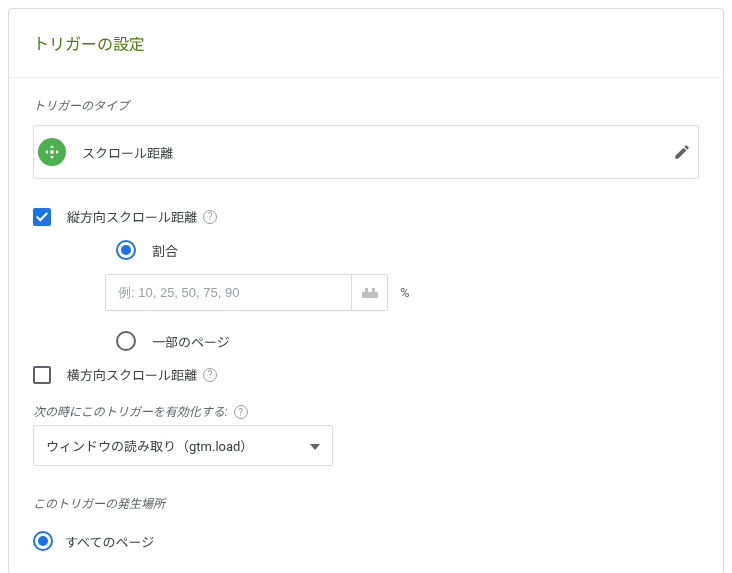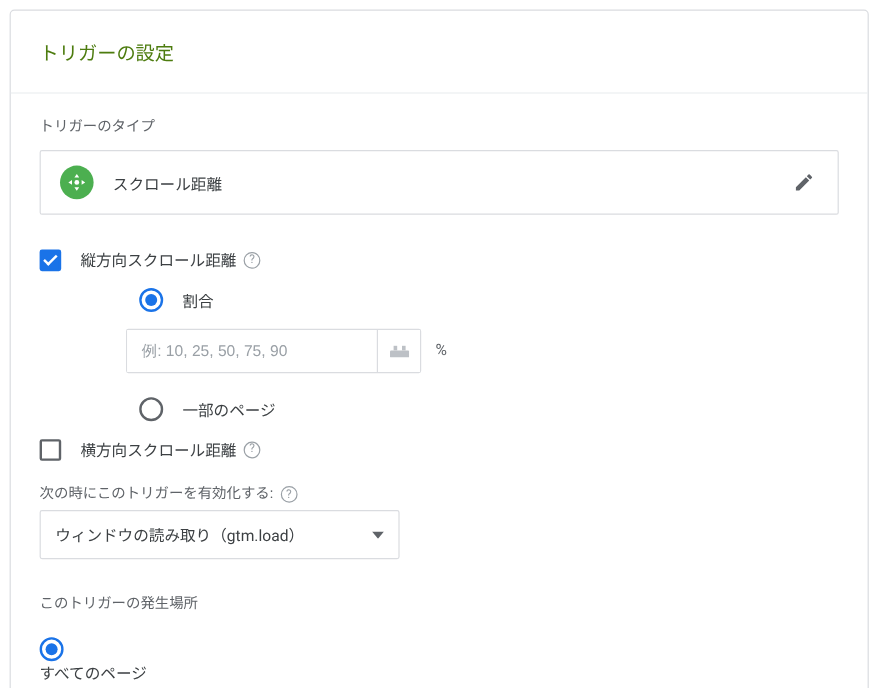--- a/index.html
+++ b/index.html
@@ -26,27 +26,28 @@
     border-top: 1px solid #eceef1;
     margin: 0;
   }
   .section {
     padding: 18px 24px 8px;
   }
   .field-label {
     font-size: 12px;
     color: #5f6368;
     margin-bottom: 12px;
+    font-style: italic;
   }
   .type-row {
     display: flex;
     align-items: center;
     border: 1px solid #dadce0;
     border-radius: 2px;
-    padding: 12px 16px;
+    padding: 12px 4px;
     margin-bottom: 28px;
   }
   .type-icon {
     width: 28px;
     height: 28px;
     border-radius: 50%;
     background: #4caf50;
     display: flex;
     align-items: center;
     justify-content: center;
@@ -156,21 +157,21 @@
   .input-row {
     margin-left: 36px;
     margin-bottom: 20px;
     display: flex;
     align-items: center;
   }
   .input-wrap {
     display: flex;
     border: 1px solid #dadce0;
     border-radius: 2px;
-    width: 246px;
+    width: 283px;
   }
   .text-input {
     flex: 1;
     border: none;
     padding: 10px 12px;
     font-size: 13px;
     outline: none;
     color: #3c4043;
   }
   .text-input::placeholder { color: #9aa0a6; }
@@ -219,22 +220,21 @@
     color: #5f6368;
   }
   .fire-row {
     display: flex;
     align-items: center;
     gap: 30px;
     padding: 0 24px 24px;
   }
   .fire-opt {
     display: flex;
-    align-items: flex-start;
-    flex-direction: column;
+    align-items: flex-end;
   }
   .fire-opt .radio { margin-right: 12px; }
 </style>
 </head>
 <body>
 
 <div class="card">
   <div class="card-header">トリガーの設定</div>
   <div class="divider"></div>
 

